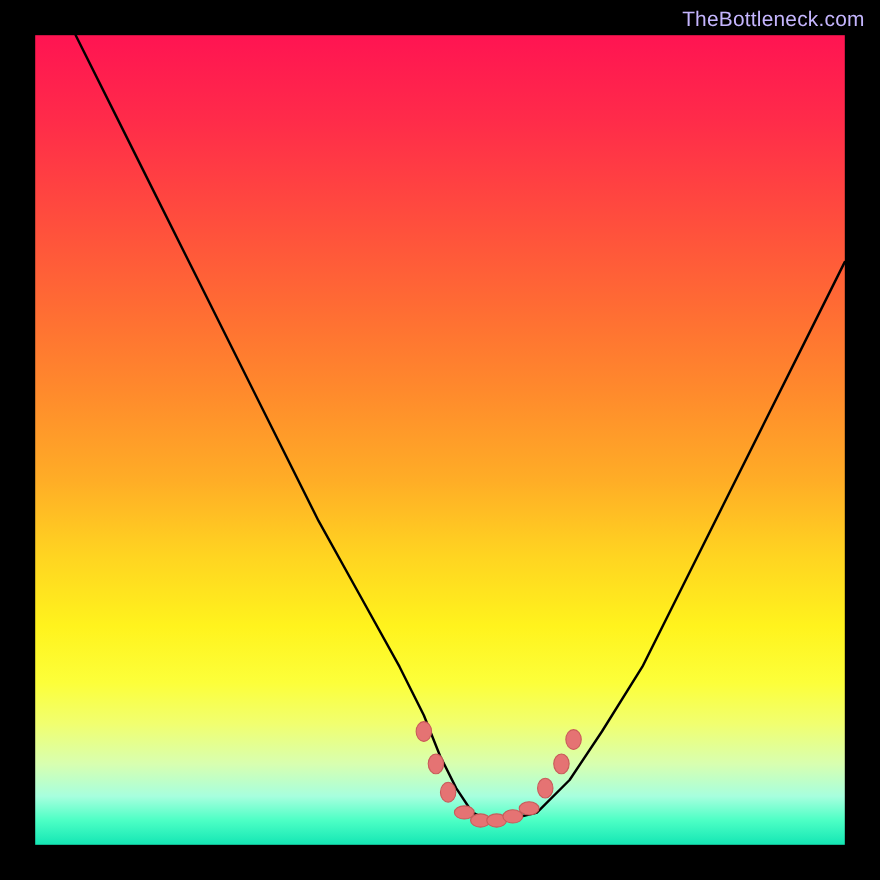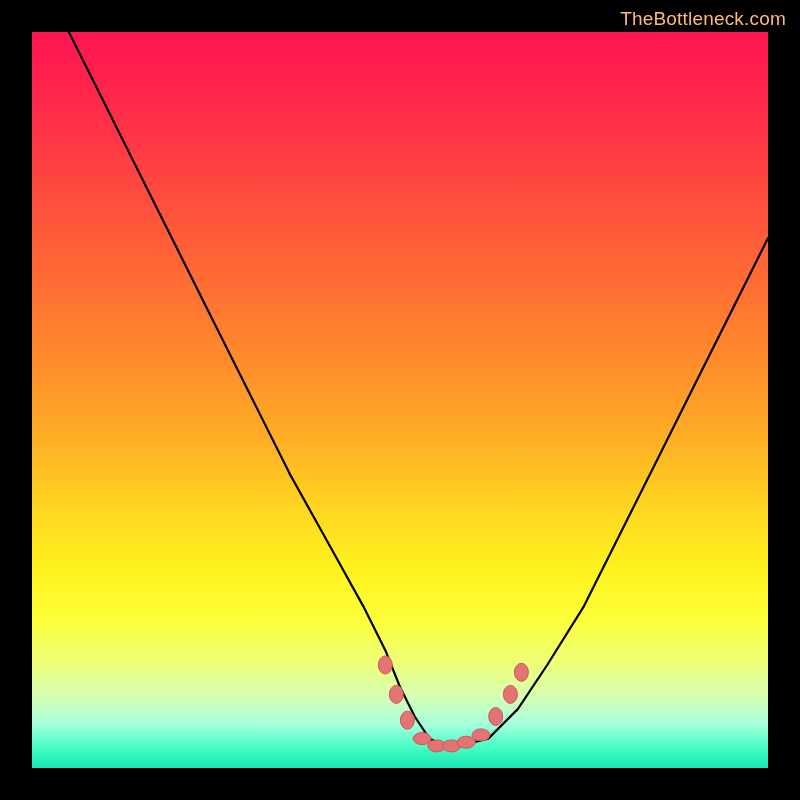--- a/index.html
+++ b/index.html
@@ -58,21 +58,21 @@
   }
   .marker {
     fill: #e57373;
     stroke: #c95a5a;
     stroke-width: 1;
   }
   .attribution {
     position: absolute;
     top: 8px;
     right: 14px;
-    color: #fdba74;
+    color: #c4b5fd;
     font-size: 19px;
     font-weight: 500;
     letter-spacing: 0.01em;
   }
 </style>
 </head>
 <body>
 
 <div class="frame">
 

